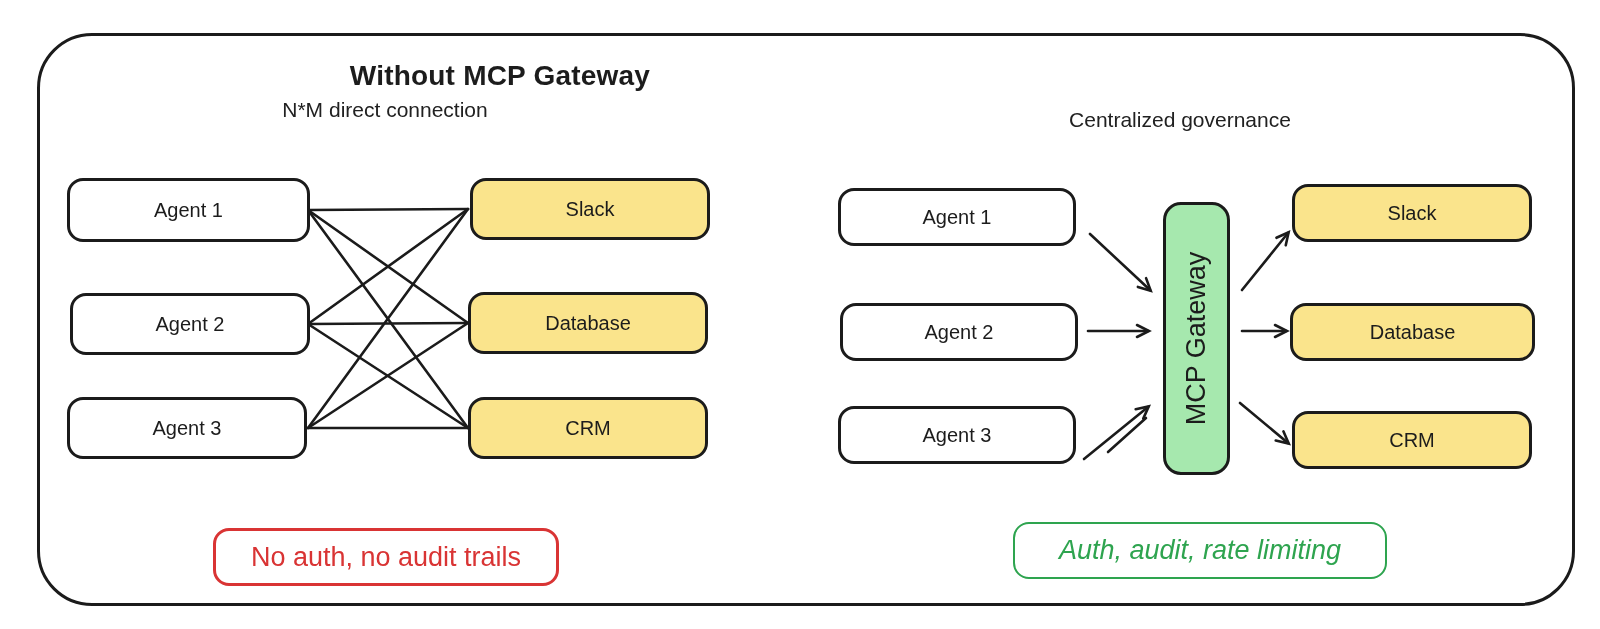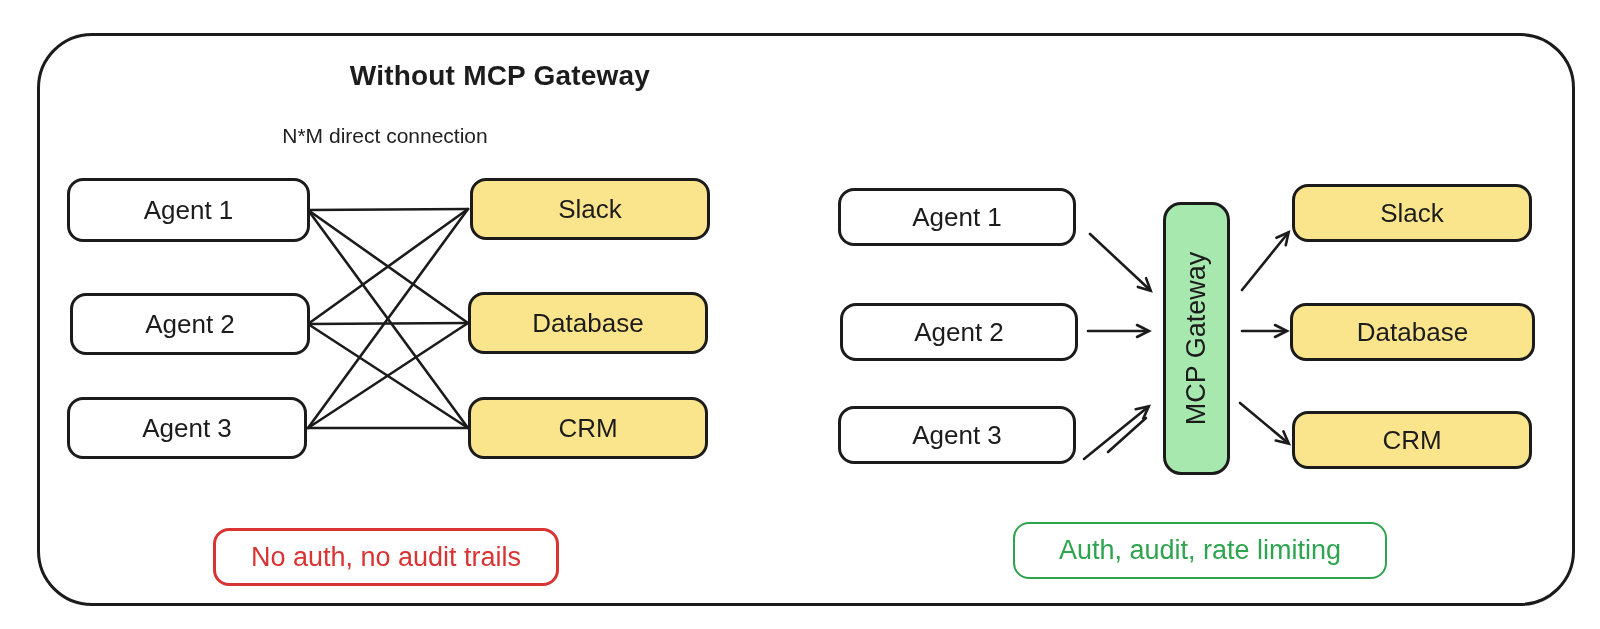--- a/index.html
+++ b/index.html
@@ -25,59 +25,59 @@
     position:absolute;width:520px;text-align:right;
     font-size:28px;font-weight:600;letter-spacing:.2px;color:#1c1c1c;
   }
   .subtitle{
     position:absolute;width:520px;text-align:center;
     font-size:21px;font-weight:400;color:#212121;
   }
   .node{
     position:absolute;display:flex;align-items:center;justify-content:center;
     border:3.5px solid var(--outline);border-radius:16px;
-    font-size:26px;color:#1c1c1c;background:var(--agent-fill);
+    font-size:20px;color:#1c1c1c;background:var(--agent-fill);
     box-sizing:border-box;z-index:2;
   }
   .service{background:var(--service-fill);}
   .gateway{
     position:absolute;left:1163px;top:202px;width:67px;height:273px;
     border:3.5px solid var(--outline);border-radius:18px;
     background:var(--gateway-fill);box-sizing:border-box;z-index:2;
     display:flex;align-items:center;justify-content:center;
   }
   .gateway span{
     transform:rotate(-90deg);white-space:nowrap;
     font-size:27px;color:#1c1c1c;
   }
   .badge{
     position:absolute;display:flex;align-items:center;justify-content:center;
     border-radius:16px;font-size:27px;box-sizing:border-box;background:#fff;z-index:2;
   }
   .badge.red{left:213px;top:528px;width:346px;height:58px;
     border:3px solid var(--badge-red);color:var(--badge-red);text-align:center;}
   .badge.green{left:1013px;top:522px;width:374px;height:57px;
-    border:2.5px solid var(--badge-green);color:var(--badge-green);}
+    border:2.5px solid var(--badge-green);color:var(--badge-green);font-style:italic;}
   svg.wires{position:absolute;left:0;top:0;z-index:1;pointer-events:none;}
   
   .l-a1{left:67px;top:178px;width:243px;height:64px;}
   .l-a2{left:70px;top:293px;width:240px;height:62px;}
   .l-a3{left:67px;top:397px;width:240px;height:62px;}
   .l-s1{left:470px;top:178px;width:240px;height:62px;}
   .l-s2{left:468px;top:292px;width:240px;height:62px;}
   .l-s3{left:468px;top:397px;width:240px;height:62px;}
   
   .r-a1{left:838px;top:188px;width:238px;height:58px;}
   .r-a2{left:840px;top:303px;width:238px;height:58px;}
   .r-a3{left:838px;top:406px;width:238px;height:58px;}
   .r-s1{left:1292px;top:184px;width:240px;height:58px;}
   .r-s2{left:1290px;top:303px;width:245px;height:58px;}
   .r-s3{left:1292px;top:411px;width:240px;height:58px;}
   .t-left{left:130px;top:60px;}
-  .st-left{left:125px;top:124px;}
+  .st-left{left:125px;top:98px;}
   .t-right{left:920px;top:60px;}
   .st-right{left:920px;top:108px;}
 </style>
 </head>
 <body>
 
 <div class="stage">
   <div class="frame"></div>
 
   <svg class="wires" width="1600" height="629" viewBox="0 0 1600 629">
@@ -128,20 +128,21 @@
     <span>Database</span>
   </div>
   <div class="node service l-s3">
     <span>CRM</span>
   </div>
 
   <div class="badge red">
     <span>No auth, no audit trails</span>
   </div>
 
+  <div class="subtitle st-right">Centralized governance</div>
 
   <div class="node r-a1">
     <span>Agent 1</span>
   </div>
   <div class="node r-a2">
     <span>Agent 2</span>
   </div>
   <div class="node r-a3">
     <span>Agent 3</span>
   </div>

